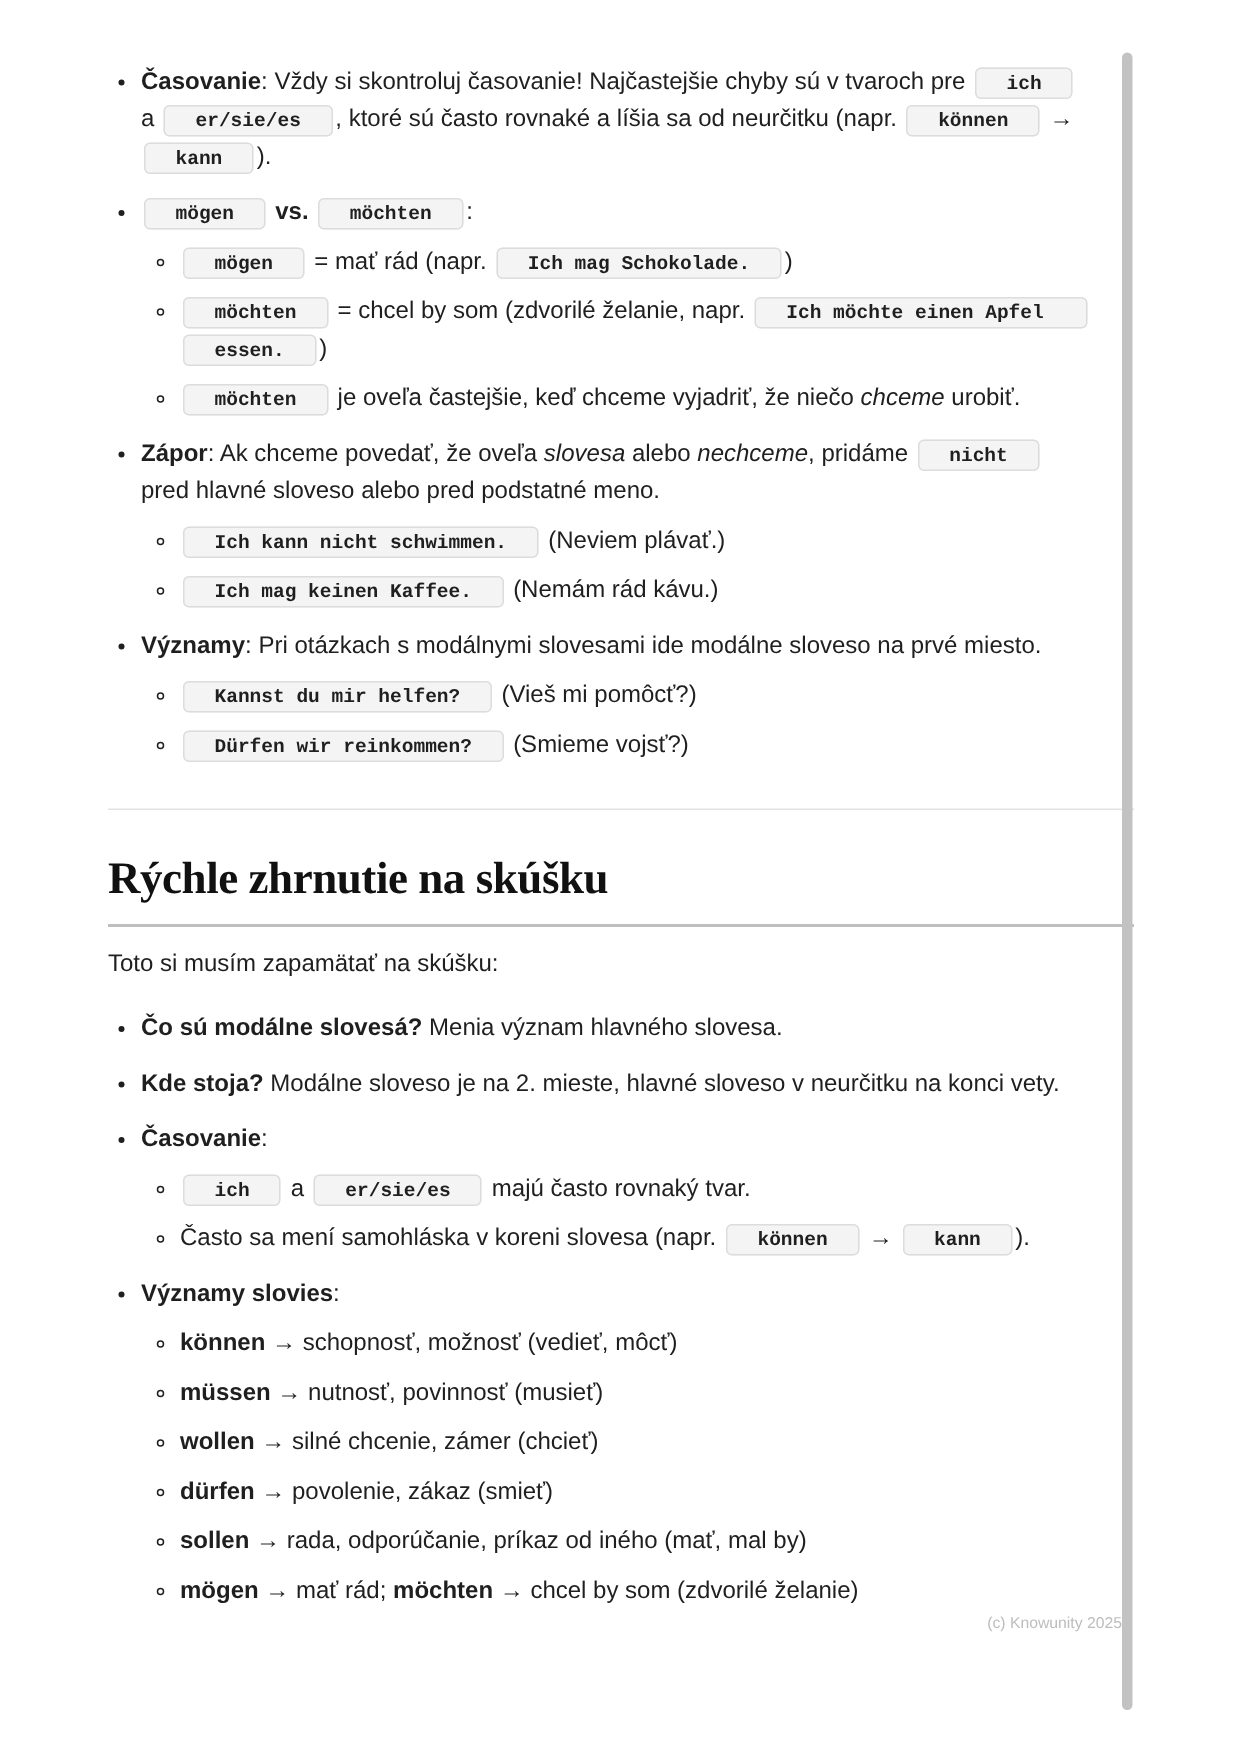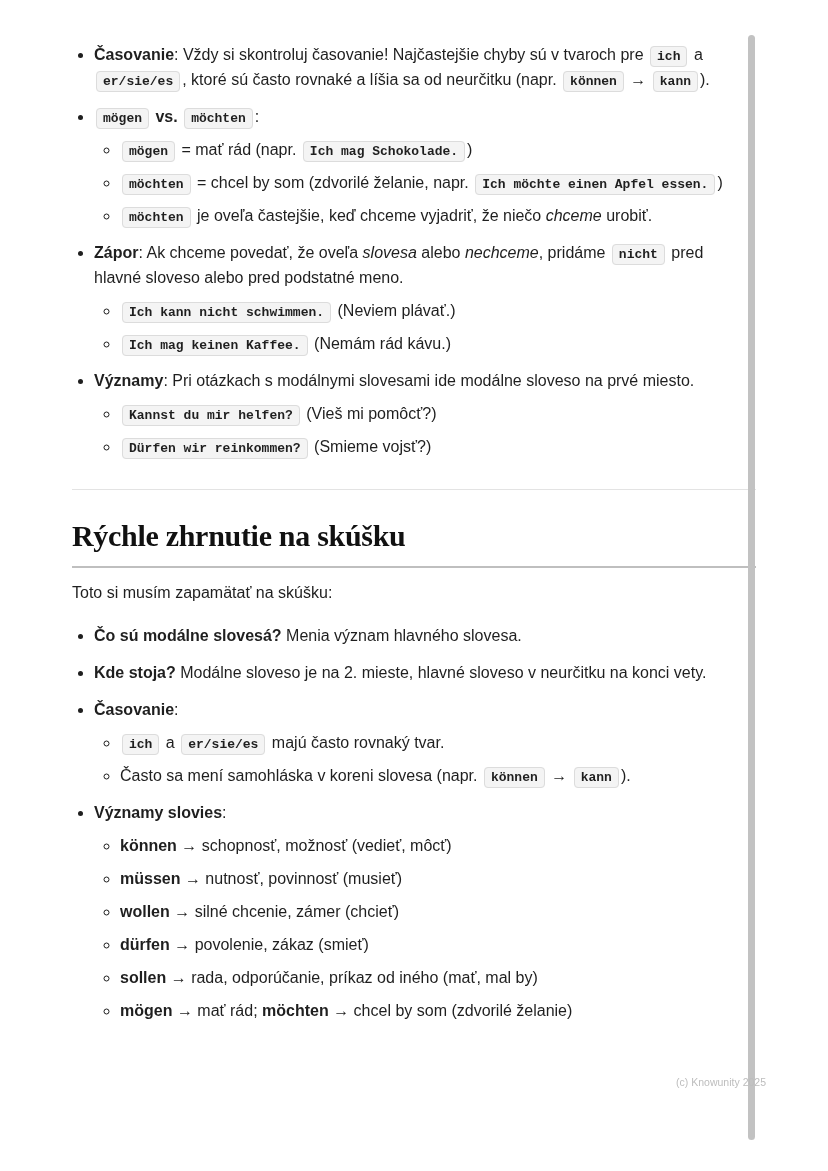--- a/index.html
+++ b/index.html
@@ -25,42 +25,42 @@
   ul.sublist{list-style:circle;margin:7px 0 0;padding-left:26px;}
   ul.sublist > li{margin:8px 0;}
   li::marker{color:var(--text);}
   .sg-text{font-weight:400;}
   .sg-b{font-weight:700;text-align:center;}
   .sg-i{font-style:italic;}
   .sg-code{
     font-family:"Liberation Mono","DejaVu Sans Mono",monospace;
     font-weight:700;font-size:13px;line-height:19px;
     background:var(--code_bg);border:1px solid var(--code_border);
-    border-radius:4px;padding:2px 6px;margin:0 2px;
+    border-radius:4px;padding:2px 20px;margin:0 2px;
     white-space:pre-wrap;
     -webkit-box-decoration-break:clone;box-decoration-break:clone;
   }
   hr.divider{
     border:none;border-top:1px solid var(--divider);
     margin:30px -32px 14px 0;
   }
   h1.section-heading{
     font-size:30px;line-height:36px;font-weight:700;color:#111;
     letter-spacing:-0.3px;
     margin:28px -32px 0 0;padding:0 0 12px 0;
     border-bottom:2px solid var(--heading_rule);
     font-family:Liberation Serif, serif;
   }
   p.intro{margin:12px 0 18px;}
   .scrollbar-thumb{
     position:absolute;left:748px;top:35px;width:7px;height:1105px;
     background:var(--scrollbar);border-radius:4px;
   }
   .watermark{
-    position:absolute;top:1076px;right:62px;
+    position:absolute;top:1076px;right:80px;
     font-size:10.5px;line-height:12px;color:var(--watermark);text-align:center;
   }
 </style>
 </head>
 <body>
 
 <div class="page">
   <div class="content">
 
     <ul class="list-top">

